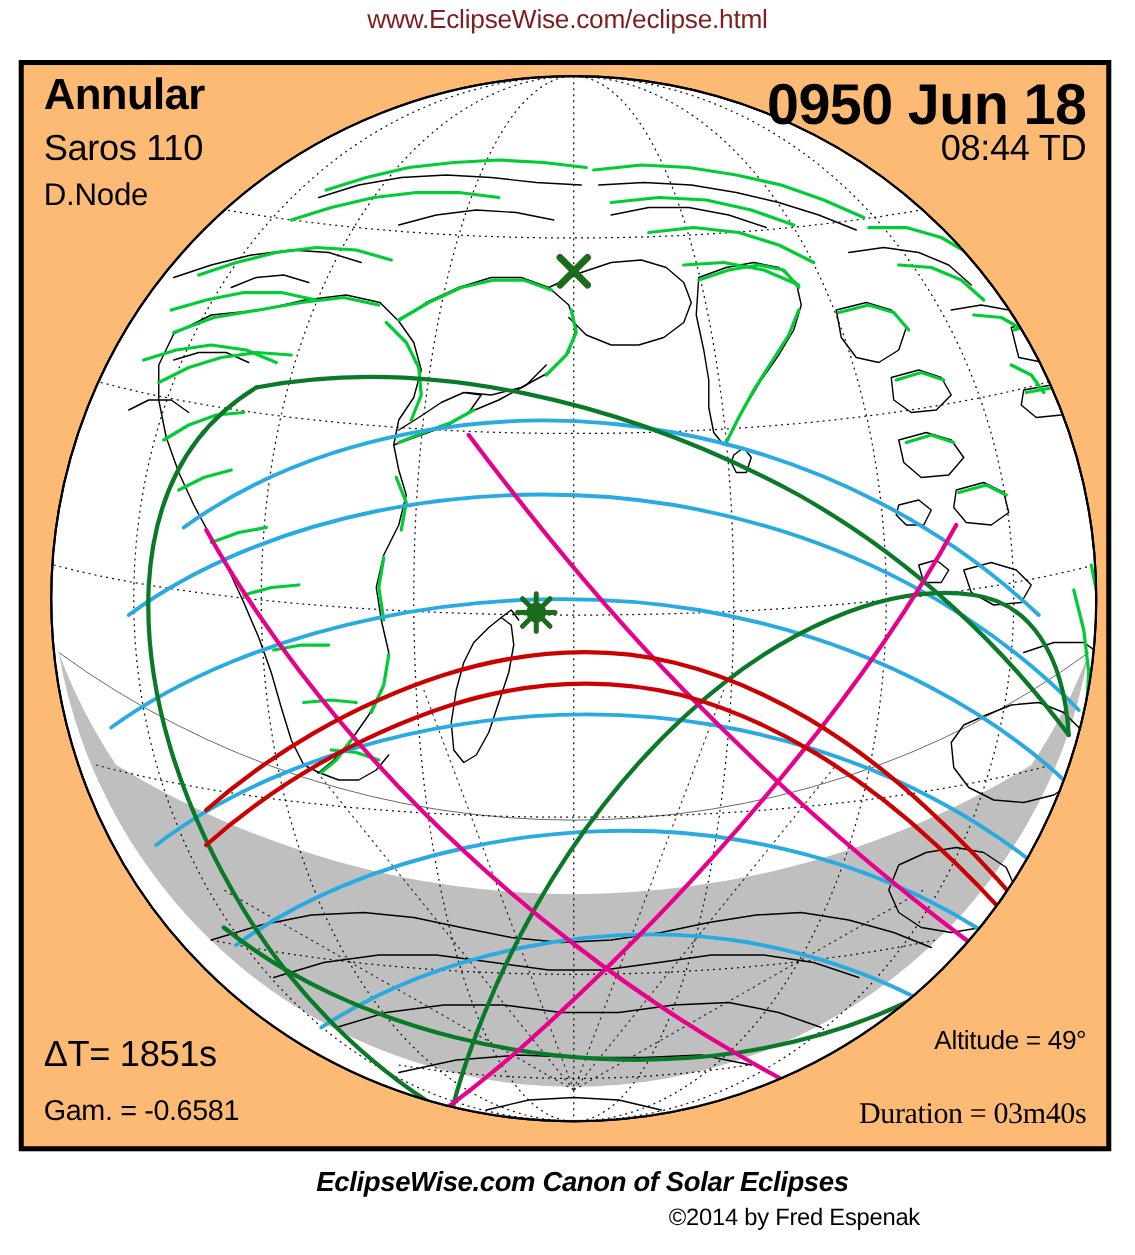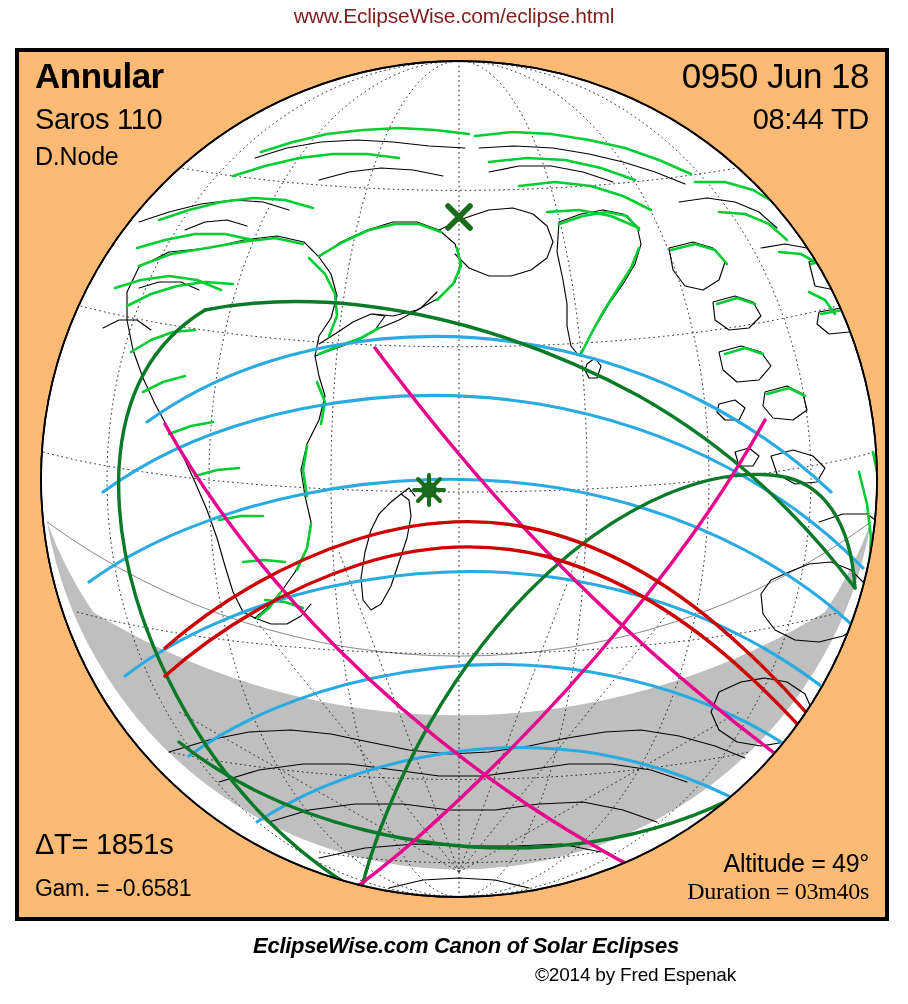--- a/index.html
+++ b/index.html
@@ -74,42 +74,42 @@
     font-size: 29px;
     letter-spacing: -0.3px;
   }
   #node-line {
     top: 90px;
     font-size: 25px;
     letter-spacing: -0.2px;
   }
   #eclipse-date {
     top: 4px;
-    font-size: 35px;
-    font-weight: normal;
+    font-size: 46px;
+    font-weight: bold;
     letter-spacing: -0.5px;
   }
   #eclipse-time {
     top: 51px;
     font-size: 29px;
     letter-spacing: -0.3px;
   }
   #delta-t {
     bottom: 56px;
     font-size: 29px;
     letter-spacing: -0.3px;
   }
   #gamma {
     bottom: 15px;
     font-size: 23px;
     letter-spacing: -0.3px;
   }
   #altitude {
-    bottom: 39px;
-    font-size: 25px;
+    bottom: 72px;
+    font-size: 21px;
     letter-spacing: -0.3px;
     text-align: center;
   }
   #duration {
     bottom: 12px;
     font-size: 24px;
     letter-spacing: -0.3px;
     font-family: Liberation Serif, serif;
   }
 

